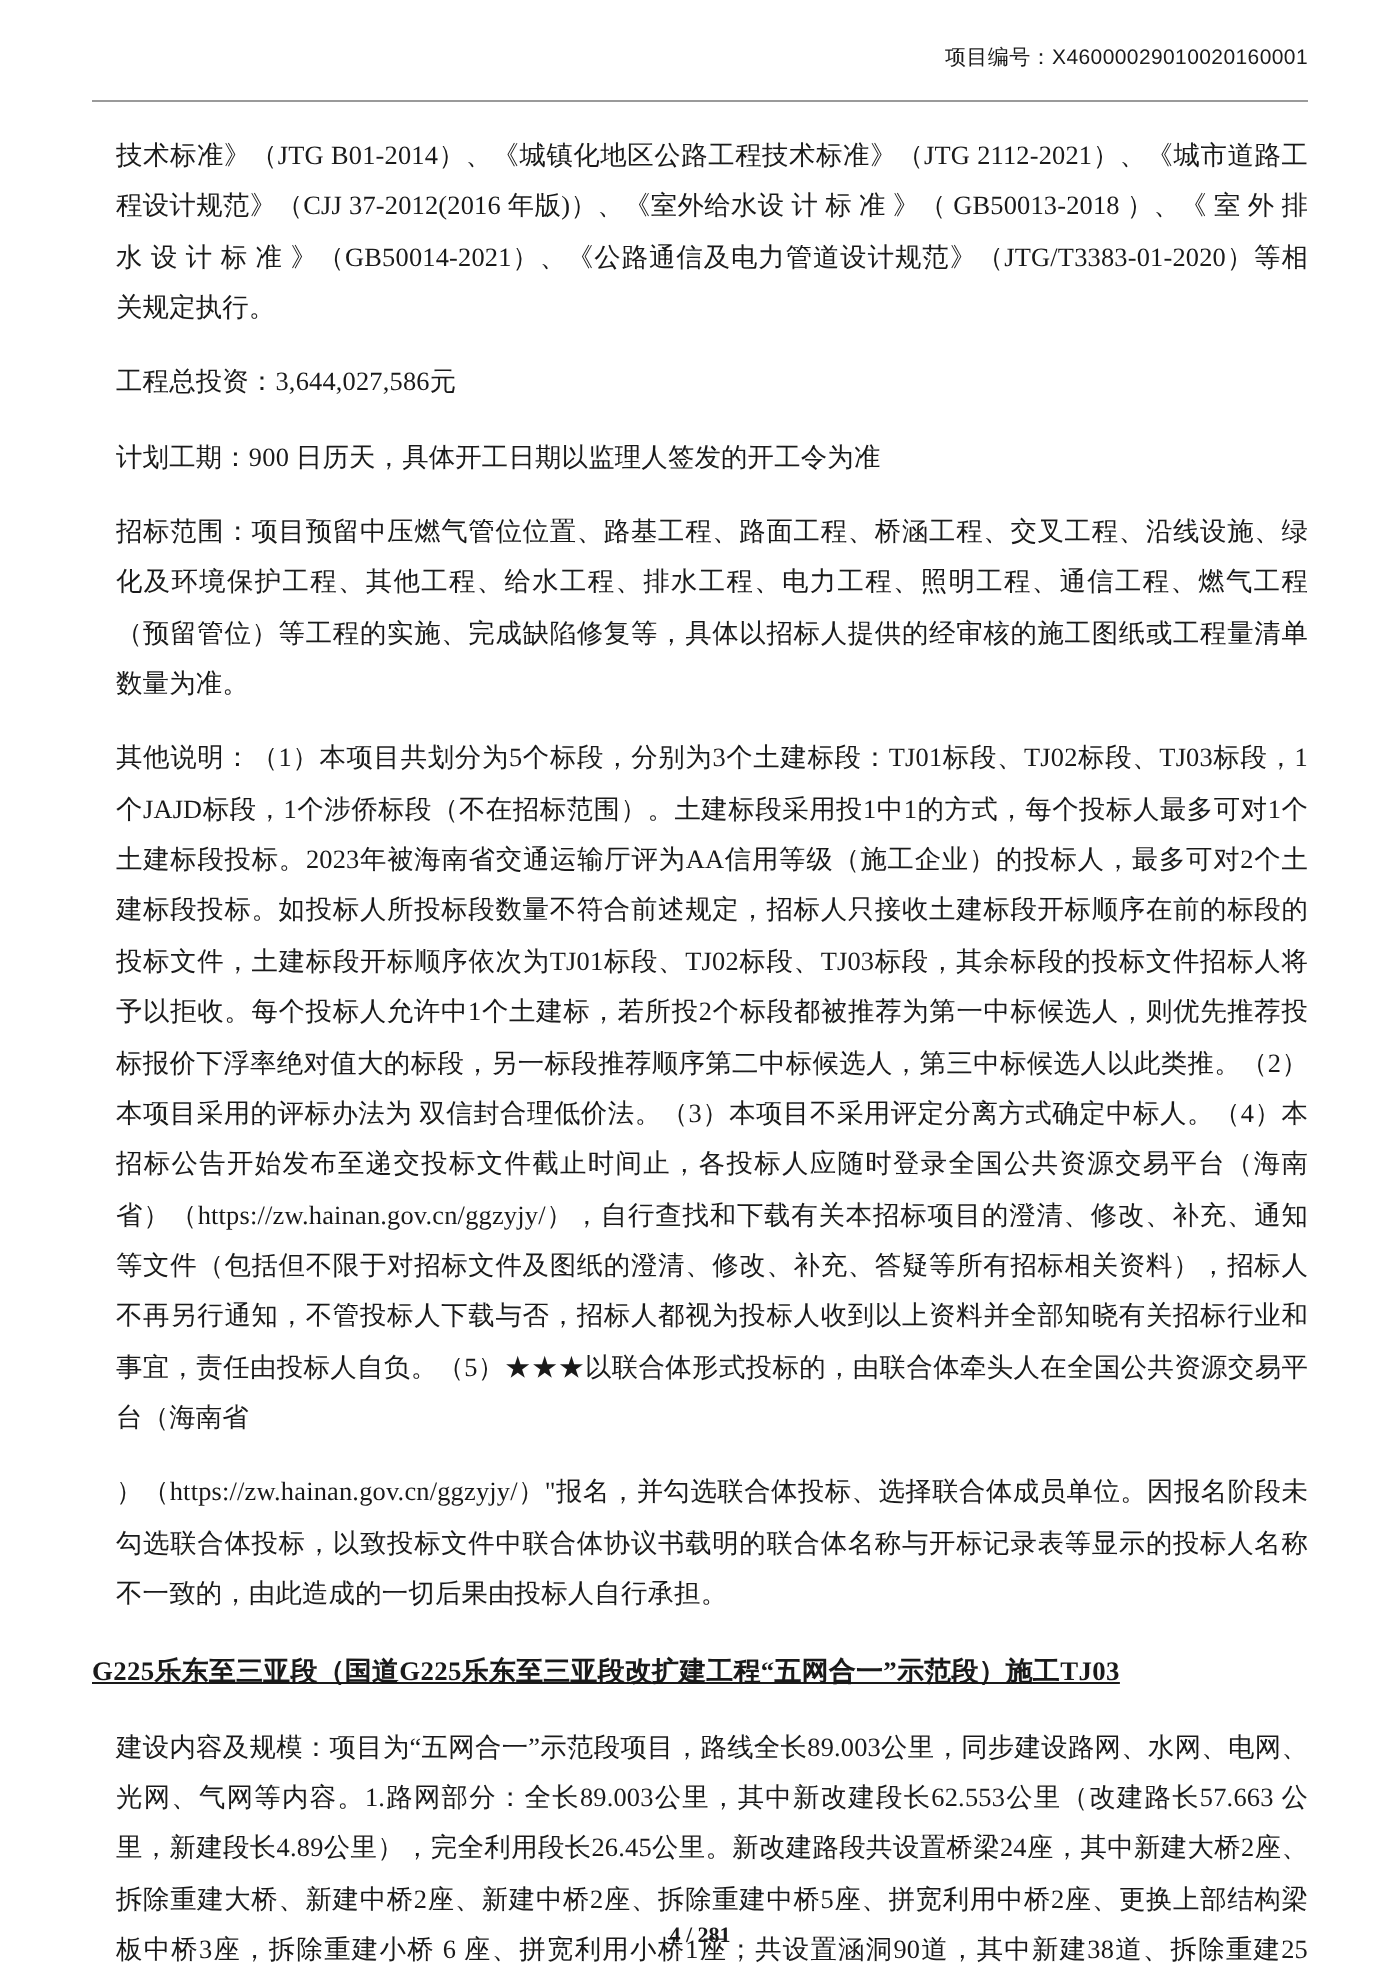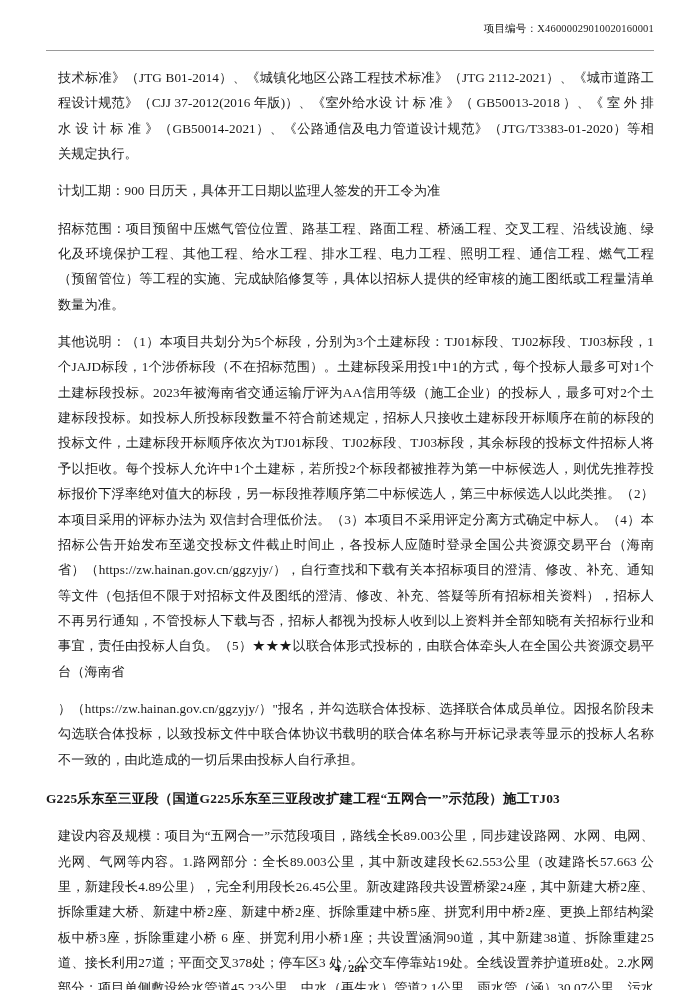--- a/index.html
+++ b/index.html
@@ -22,21 +22,21 @@
     padding: 22px 46px 10px 46px;
     position: relative;
     background: #fff;
   }
   .doc-id {
     text-align: right;
     font-size: 10.5px;
     letter-spacing: 0.2px;
     color: #1a1a1a;
     margin: 0 0 14px 0;
-    font-family: Liberation Serif, serif;
+    font-family: Liberation Sans, sans-serif;
   }
   .rule {
     border: none;
     border-top: 1px solid #9a9a9a;
     margin: 0 0 14px 0;
   }
   p.para {
     font-size: 13.2px;
     line-height: 1.92;
     text-align: justify;
@@ -44,20 +44,21 @@
     margin: 0 0 12px 12px;
     text-indent: 0;
     letter-spacing: 0.1px;
   }
   .heading {
     font-size: 13.4px;
     font-weight: bold;
     line-height: 1.9;
     margin: 14px 0 12px 0;
     letter-spacing: 0.2px;
+    text-decoration: underline;
   }
   .dense {
     line-height: 1.88;
   }
   .footer {
     position: absolute;
     left: 0;
     right: 0;
     bottom: 16px;
     text-align: center;
@@ -71,20 +72,21 @@
 <body>
 
 <div class="page">
 
   <div class="doc-id">项目编号：X46000029010020160001</div>
 
   <hr class="rule">
 
   <p class="para">技术标准》（JTG B01-2014）、《城镇化地区公路工程技术标准》（JTG 2112-2021）、《城市道路工程设计规范》（CJJ 37-2012(2016 年版)）、《室外给水设 计 标 准 》（ GB50013-2018 ）、《 室 外 排 水 设 计 标 准 》（GB50014-2021）、《公路通信及电力管道设计规范》（JTG/T3383-01-2020）等相关规定执行。</p>
 
+  <p class="para">工程总投资：3,644,027,586元</p>
 
   <p class="para">计划工期：900 日历天，具体开工日期以监理人签发的开工令为准</p>
 
   <p class="para">招标范围：项目预留中压燃气管位位置、路基工程、路面工程、桥涵工程、交叉工程、沿线设施、绿化及环境保护工程、其他工程、给水工程、排水工程、电力工程、照明工程、通信工程、燃气工程（预留管位）等工程的实施、完成缺陷修复等，具体以招标人提供的经审核的施工图纸或工程量清单数量为准。</p>
 
   <p class="para dense">其他说明：（1）本项目共划分为5个标段，分别为3个土建标段：TJ01标段、TJ02标段、TJ03标段，1个JAJD标段，1个涉侨标段（不在招标范围）。土建标段采用投1中1的方式，每个投标人最多可对1个土建标段投标。2023年被海南省交通运输厅评为AA信用等级（施工企业）的投标人，最多可对2个土建标段投标。如投标人所投标段数量不符合前述规定，招标人只接收土建标段开标顺序在前的标段的投标文件，土建标段开标顺序依次为TJ01标段、TJ02标段、TJ03标段，其余标段的投标文件招标人将予以拒收。每个投标人允许中1个土建标，若所投2个标段都被推荐为第一中标候选人，则优先推荐投标报价下浮率绝对值大的标段，另一标段推荐顺序第二中标候选人，第三中标候选人以此类推。（2）本项目采用的评标办法为 双信封合理低价法。（3）本项目不采用评定分离方式确定中标人。（4）本招标公告开始发布至递交投标文件截止时间止，各投标人应随时登录全国公共资源交易平台（海南省）（https://zw.hainan.gov.cn/ggzyjy/），自行查找和下载有关本招标项目的澄清、修改、补充、通知等文件（包括但不限于对招标文件及图纸的澄清、修改、补充、答疑等所有招标相关资料），招标人不再另行通知，不管投标人下载与否，招标人都视为投标人收到以上资料并全部知晓有关招标行业和事宜，责任由投标人自负。（5）★★★以联合体形式投标的，由联合体牵头人在全国公共资源交易平台（海南省</p>
 
   <p class="para dense">）（https://zw.hainan.gov.cn/ggzyjy/）"报名，并勾选联合体投标、选择联合体成员单位。因报名阶段未勾选联合体投标，以致投标文件中联合体协议书载明的联合体名称与开标记录表等显示的投标人名称不一致的，由此造成的一切后果由投标人自行承担。</p>
 
   <p class="heading">G225乐东至三亚段（国道G225乐东至三亚段改扩建工程“五网合一”示范段）施工TJ03</p>

